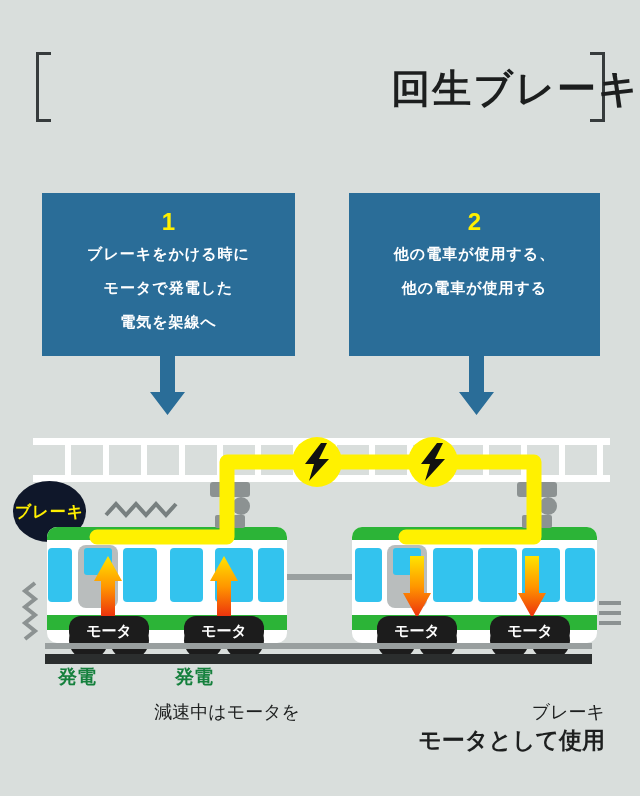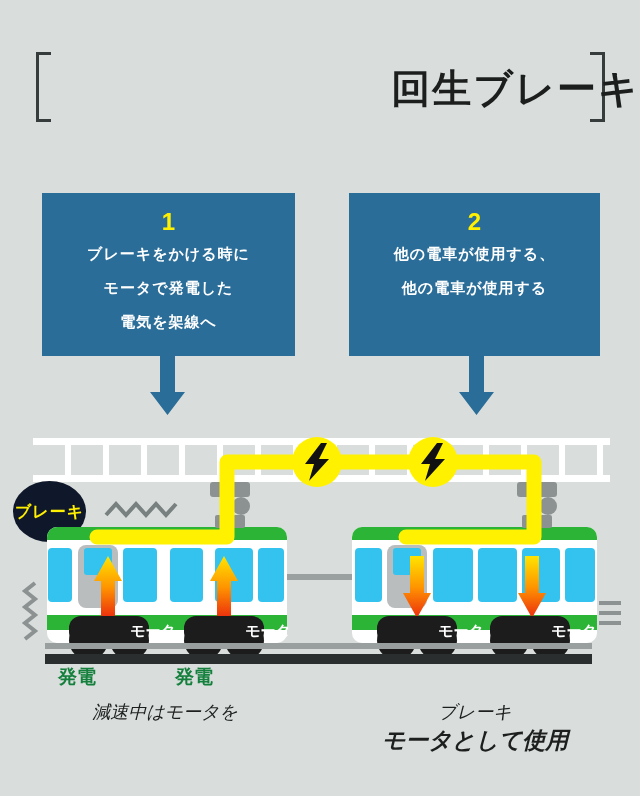--- a/index.html
+++ b/index.html
@@ -42,33 +42,33 @@
   .win{top:21px;height:54px;background:#33c3ee;border-radius:4px;}
   .door{top:18px;width:40px;height:63px;background:#b9bdbd;border-radius:8px;}
   .doorwin{left:6px;top:3px;width:28px;height:27px;background:#33c3ee;border-radius:3px;}
 
   
   .bogie{top:616px;width:80px;height:44px;}
   .bogie .bar{left:0;top:0;width:80px;height:28px;background:#1c1c1c;border-radius:12px;}
   .bogie .wh{top:5px;width:39px;height:39px;background:#1c1c1c;border-radius:50%;}
   .bogie .wh.a{left:0;} .bogie .wh.b{left:41px;}
   .bogie .lbl{left:0;top:2px;width:80px;height:26px;line-height:26px;text-align:center;
-              color:#fff;font-size:15px;font-weight:bold;margin-left:44px;}
+              color:#fff;font-size:15px;font-weight:bold;}
 
   
   .rail-light{left:45px;top:643px;width:547px;height:6px;background:#999f9f;}
   .rail-dark{left:45px;top:654px;width:547px;height:10px;background:#2b2e2e;}
 
   
   .volt{top:437px;width:50px;height:50px;border-radius:50%;background:#fff100;}
   #volt1{left:292px;} #volt2{left:408px;}
 
   
   .gen{top:664px;width:100px;height:22px;color:#15803d;font-size:19px;font-weight:bold;}
-  .caption{top:701px;text-align:center;color:#1d1f1f;font-style:italic;}
+  .caption{top:701px;text-align:right;color:#1d1f1f;}
   .caption .c1{font-size:18px;line-height:22px;}
   .caption .c2{font-size:23px;line-height:28px;font-weight:bold;margin-top:3px;}
   #cap-left{left:30px;width:270px;} #cap-right{left:345px;width:260px;}
 
   svg{display:block;}
   .layer{left:0;top:0;width:640px;height:796px;pointer-events:none;}
 </style>
 </head>
 <body>
 

